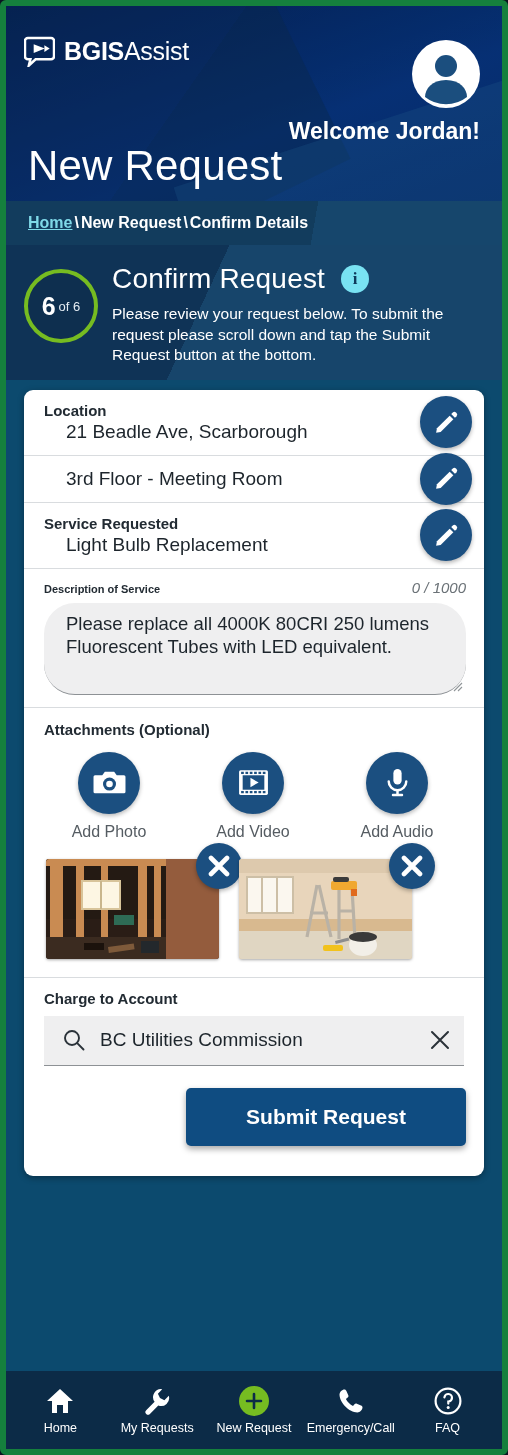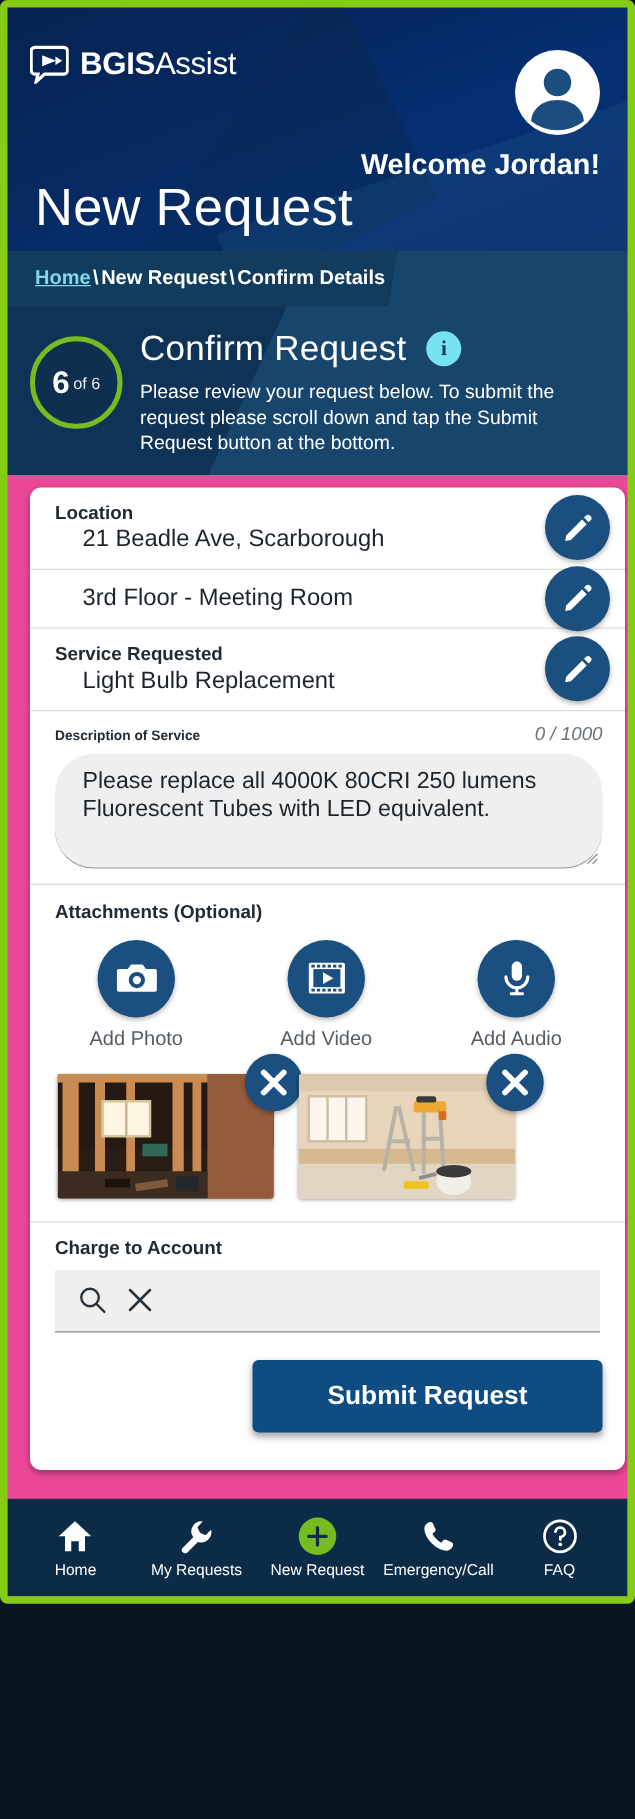--- a/index.html
+++ b/index.html
@@ -8,23 +8,23 @@
     width: 508px;
     height: 1455px;
     font-family: "Liberation Sans", sans-serif;
     background: #0a1520;
     overflow: hidden;
   }
 
   .device {
     position: relative;
     width: 508px;
-    height: 1283px;
-    background: #ec4899;
-    border: 6px solid #84cc16;
+    height: 1455px;
+    background: #0c4a6e;
+    border: 6px solid #15803d;
     border-radius: 6px;
     overflow: hidden;
   }
 
   
   .header {
     position: relative;
     height: 195px;
     background: #1b4e7e;
     background-image:
@@ -154,21 +154,21 @@
     margin-top: 9px;
     font-size: 15.5px;
     line-height: 1.33;
     color: #ffffff;
     font-weight: 400;
   }
 
   
   .card {
     position: relative;
-    margin: 10px 2px 0 18px;
+    margin: 10px 18px 0 18px;
     background: #ffffff;
     border-radius: 9px;
     box-shadow: 0 2px 6px rgba(0,0,0,0.35);
     overflow: visible;
     z-index: 5;
   }
 
   .field-row {
     position: relative;
     padding: 12px 78px 12px 20px;
@@ -543,20 +543,21 @@
 
     </div>
 
     <div class="charge-row">
       <div class="charge-label">Charge to Account</div>
       <div class="search-field">
         <svg width="24" height="24" viewBox="0 0 24 24">
           <circle cx="10" cy="10" r="7" fill="none" stroke="#2a3239" stroke-width="1.9"></circle>
           <line x1="15.2" y1="15.2" x2="21.5" y2="21.5" stroke="#2a3239" stroke-width="1.9" stroke-linecap="round"></line>
         </svg>
+        <div class="search-value" title="Search account">BC Utilities Commission</div>
         <svg width="24" height="24" viewBox="0 0 24 24">
           <path d="M4 4 L20 20 M20 4 L4 20" stroke="#2a3239" stroke-width="2" stroke-linecap="round"></path>
         </svg>
       </div>
     </div>
 
     <div class="submit-zone">
       <button class="submit-btn">Submit Request</button>
     </div>
 

